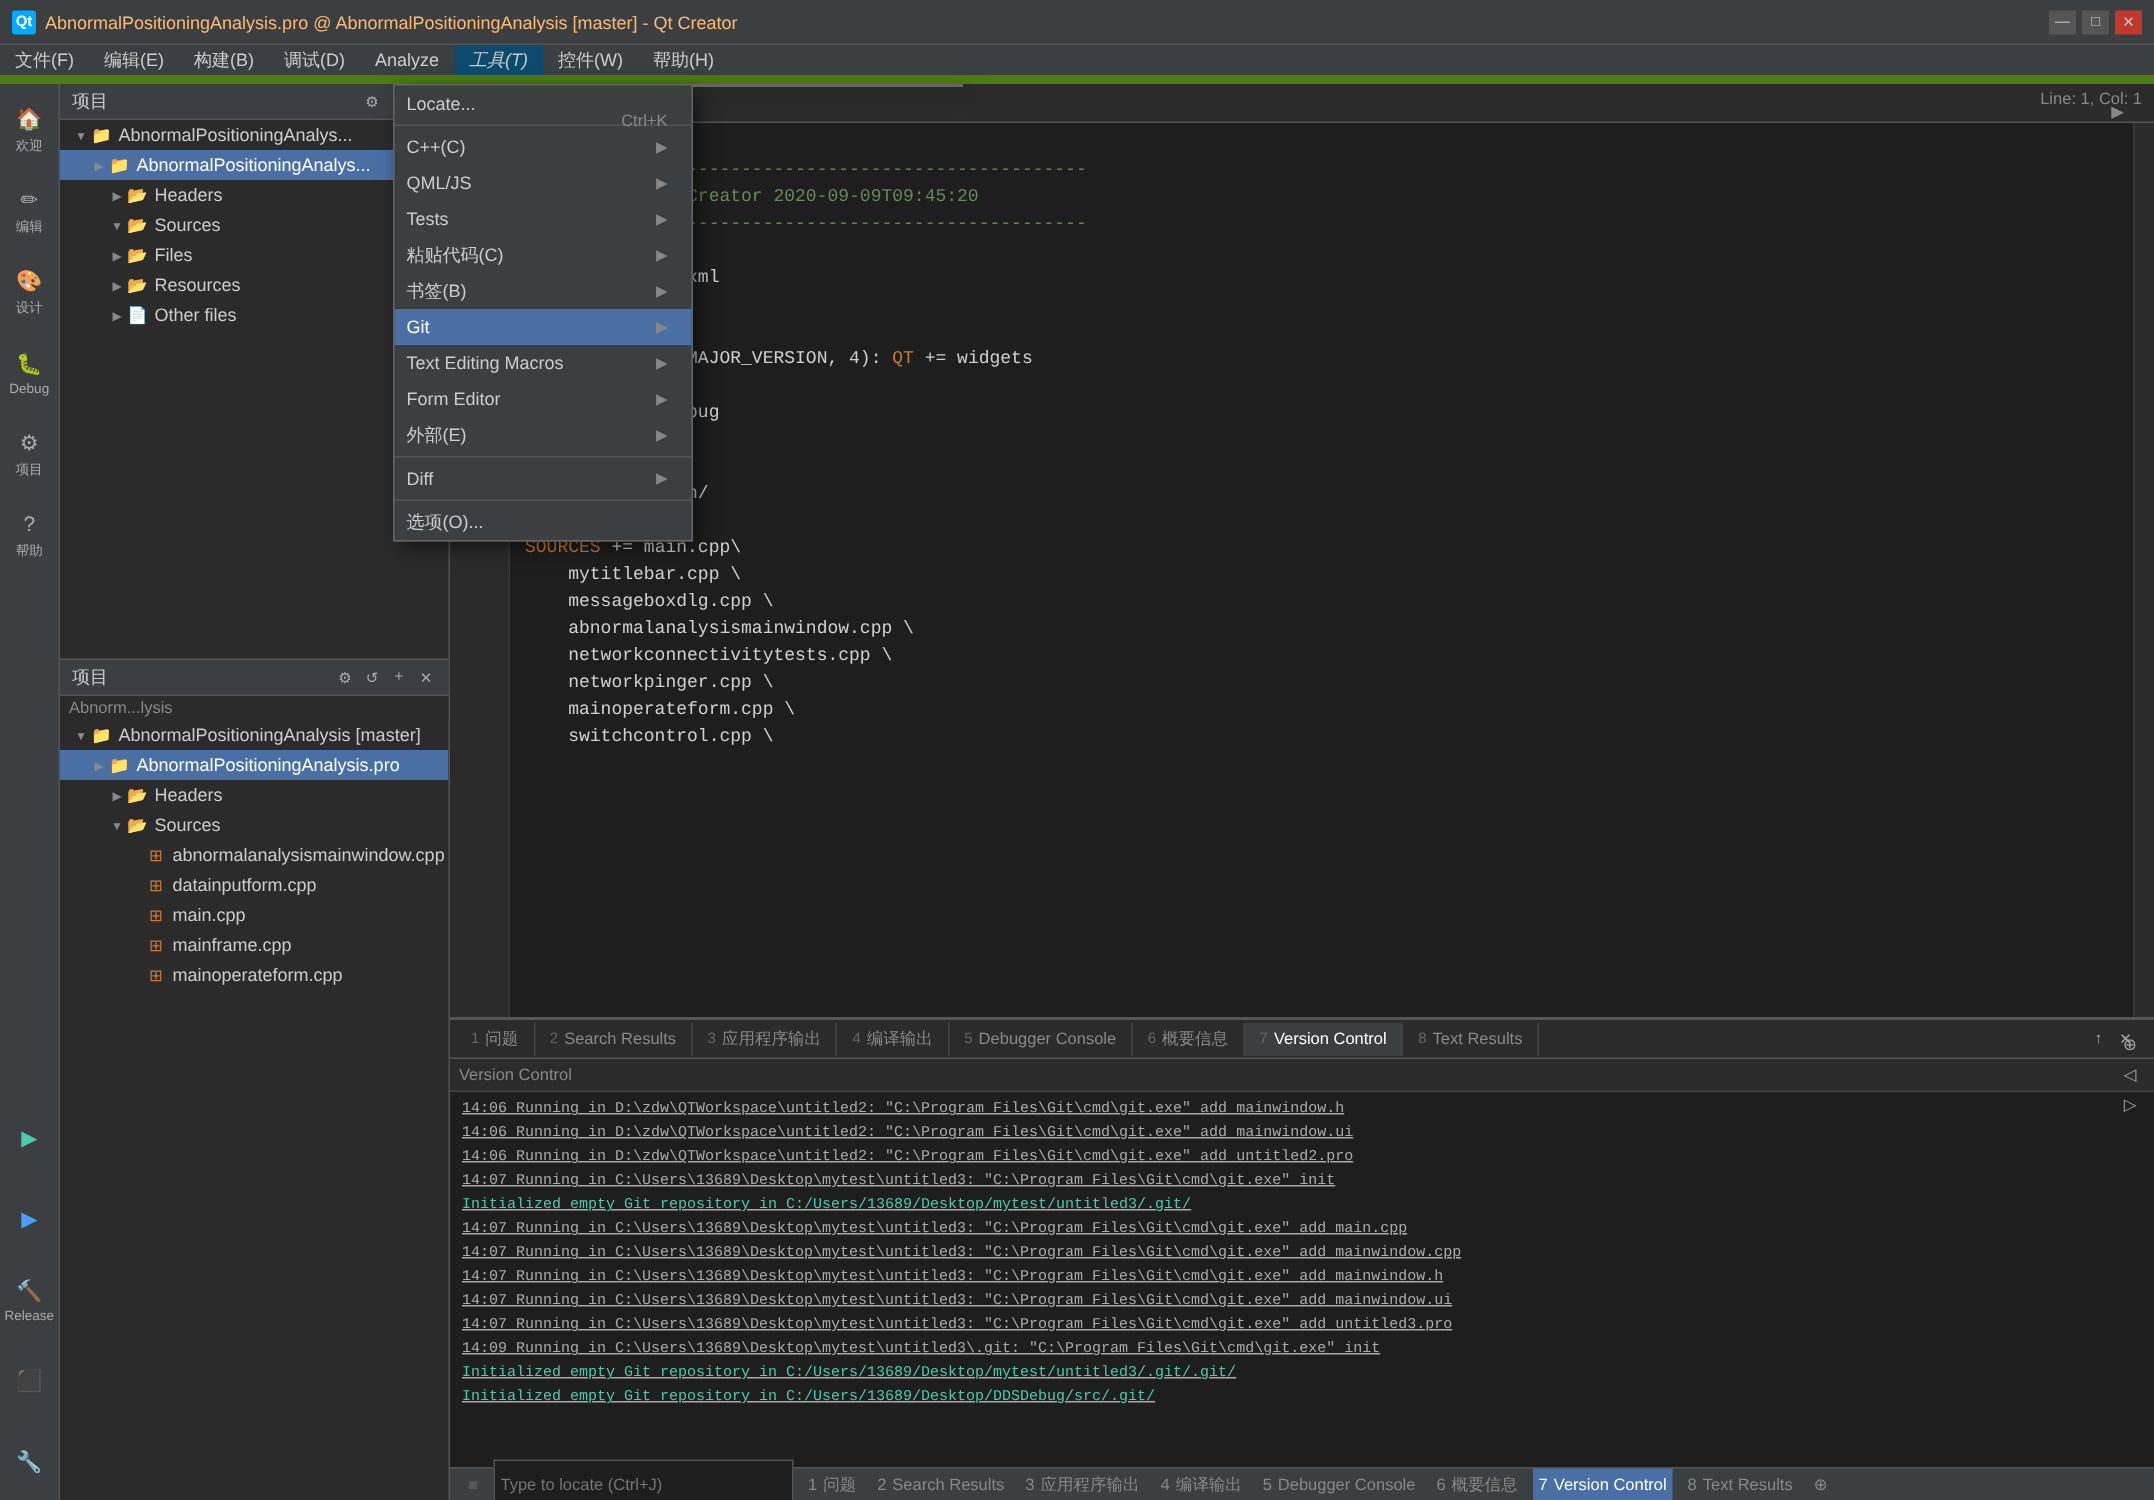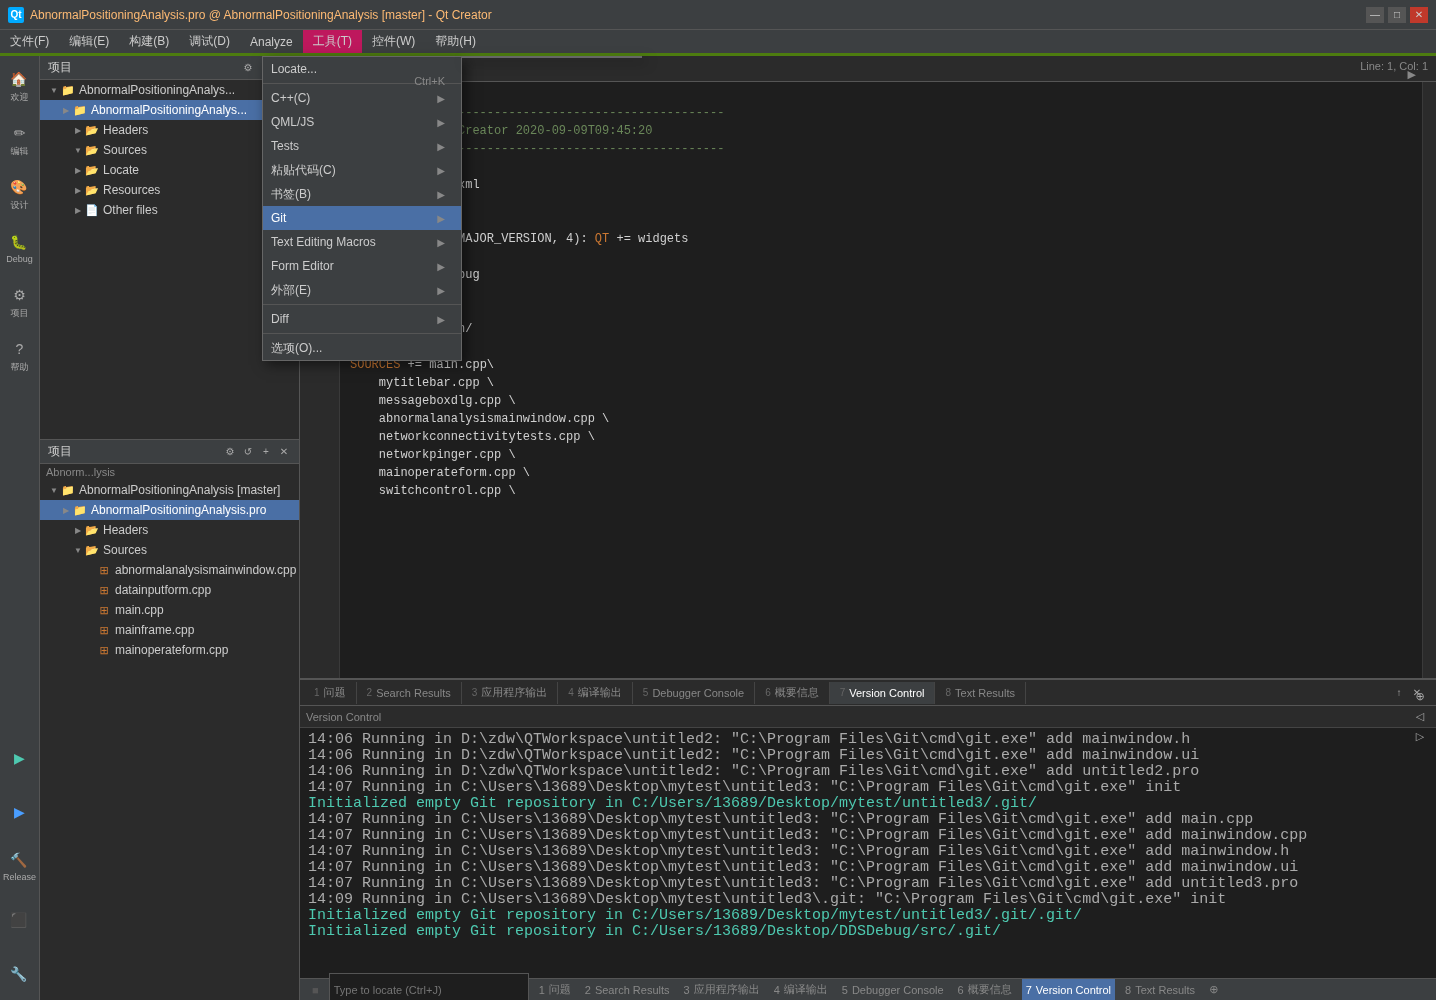--- a/index.html
+++ b/index.html
@@ -47,32 +47,32 @@
       font-size: 10px; color: #ccc; cursor: pointer;
     }
     #title-bar .win-btn.close { background: #c0392b; }
 
     
     #menu-bar {
       height: 26px;
       background: #3c3f41;
       display: flex;
       align-items: center;
-      border-bottom: 3px solid #4d7c0f;
+      border-bottom: 6px solid #4d7c0f;
     }
     .menu-item {
       padding: 0 10px;
       height: 100%;
       display: flex; align-items: center;
       cursor: pointer;
       color: #ccc;
       font-size: 12px;
     }
     .menu-item.active { background: #4a6fa5; }
-    .menu-item.tools { background: #be185d; }
+    .menu-item.tools { background: #0c4a6e; font-style: italic; }
 
     
     #main-layout {
       display: flex;
       height: calc(1000px - 30px - 26px);
     }
 
     
     #left-icons {
       width: 40px;
@@ -291,23 +291,24 @@
     .bottom-tab-num {
       font-size: 10px;
       color: #666;
       margin-right: 4px;
     }
     #bottom-content {
       flex: 1;
       overflow-y: auto;
       padding: 4px 8px;
       font-family: "Courier New", monospace;
-      font-size: 15px;
+      font-size: 10px;
       color: #aaa;
       line-height: 16px;
+      text-decoration: underline;
     }
     #bottom-content .log-line { white-space: nowrap; }
     #bottom-content .log-highlight { color: #4ec9b0; }
 
     
     #status-bar {
       height: 22px;
       background: #3c3f41;
       display: flex;
       align-items: center;
@@ -494,21 +495,21 @@
         <span>Headers</span>
       </div>
       <div class="tree-item" style="padding-left:32px;">
         <span class="tree-arrow">▼</span>
         <span class="tree-icon" style="color:#e8a838;">📂</span>
         <span>Sources</span>
       </div>
       <div class="tree-item" style="padding-left:32px;">
         <span class="tree-arrow">▶</span>
         <span class="tree-icon" style="color:#e8a838;">📂</span>
-        <span>Locate</span>
+        <span>Files</span>
       </div>
       <div class="tree-item" style="padding-left:32px;">
         <span class="tree-arrow">▶</span>
         <span class="tree-icon" style="color:#e8a838;">📂</span>
         <span>Resources</span>
       </div>
       <div class="tree-item" style="padding-left:32px;">
         <span class="tree-arrow">▶</span>
         <span class="tree-icon" style="color:#e8a838;">📄</span>
         <span>Other files</span>

